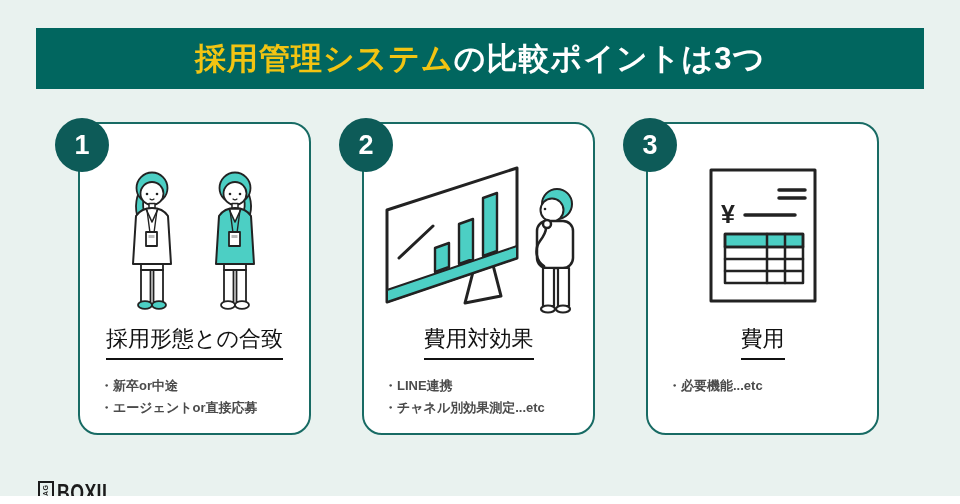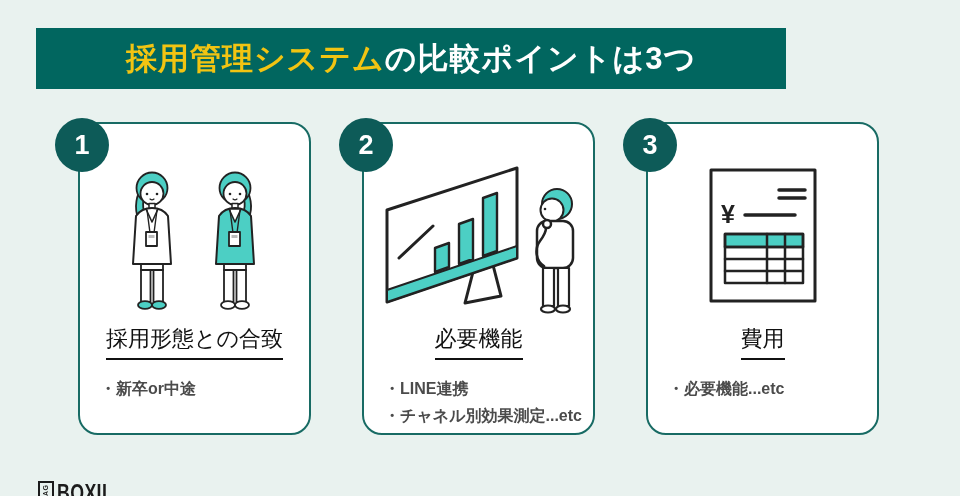--- a/index.html
+++ b/index.html
@@ -4,21 +4,21 @@
 <style>
   * { margin:0; padding:0; box-sizing:border-box; }
   html,body { width:960px; height:504px; }
   body {
     position:relative;
     background:#e9f2ef;
     font-family:"Liberation Sans","DejaVu Sans",sans-serif;
     overflow:hidden;
   }
   .header-bar {
-    position:absolute; left:36px; top:28px; width:750px; height:61px;
+    position:absolute; left:36px; top:28px; width:888px; height:61px;
     background:#01665f;
     display:flex; align-items:center; justify-content:center;
   }
   .header-bar .ttl { font-size:31px; font-weight:bold; letter-spacing:1px; }
   .ttl-hl { color:#f2c412; }
   .ttl-rest { color:#ffffff; }
 
   .card {
     position:absolute; top:122px; width:233px; height:313px;
     background:#ffffff;
@@ -44,21 +44,21 @@
   }
   .card-title { text-align:center; margin-top:8px; }
   .card-title span {
     display:inline-block;
     font-size:22px; font-weight:normal; color:#111111;
     border-bottom:2.5px solid #111111;
     padding-bottom:4px;
   }
   .bullets {
     margin-top:15px; padding:0 12px 0 20px;
-    font-size:16px; font-weight:bold; color:#4b4b4b;
+    font-size:13px; font-weight:bold; color:#4b4b4b;
     line-height:1.7; white-space:nowrap;
   }
   .logo {
     position:absolute; left:38px; top:480px; height:26px;
     display:flex; align-items:center;
   }
   .logo-box {
     width:16px; height:25px; border:2.5px solid #1b1b1b;
     display:flex; align-items:center; justify-content:center;
   }
@@ -125,20 +125,21 @@
         <rect x="134" y="104" width="9.5" height="32" fill="#fff" stroke-width="1.8"></rect>
         <rect x="146.5" y="104" width="9.5" height="32" fill="#fff" stroke-width="1.8"></rect>
         <ellipse cx="138" cy="139" rx="7" ry="3.8" fill="#fff" stroke-width="1.8"></ellipse>
         <ellipse cx="152" cy="139" rx="7" ry="3.8" fill="#fff" stroke-width="1.8"></ellipse>
       </g>
     </svg>
   </div>
   <div class="card-title"><span>採用形態との合致</span></div>
   <div class="bullets">
     <div>・新卒or中途</div>
+    <div>・エージェントor直接応募</div>
   </div>
 </div>
 
 <div class="card card2">
   <div class="num-badge">2</div>
   <div class="illus">
     <svg width="220" height="162" viewBox="0 0 220 162">
       <g stroke="#222" stroke-linejoin="round" stroke-linecap="round">
 
         <polygon points="104,118 124,111 132,142 96,149" fill="#fff" stroke-width="3"></polygon>
@@ -156,21 +157,21 @@
         <rect x="168" y="67" width="36" height="47" rx="10" fill="#fff" stroke-width="2.5"></rect>
         <path d="M175,112 C167,107 165,95 171,87 C174,83 177,79 177,74" fill="none" stroke-width="2.5"></path>
         <circle cx="178" cy="70" r="4" fill="#fff" stroke-width="2.5"></circle>
         <rect x="174" y="114" width="11" height="38" fill="#fff" stroke-width="2.2"></rect>
         <rect x="189" y="114" width="11" height="38" fill="#fff" stroke-width="2.2"></rect>
         <ellipse cx="179" cy="155" rx="7" ry="3.5" fill="#fff" stroke-width="2.2"></ellipse>
         <ellipse cx="194" cy="155" rx="7" ry="3.5" fill="#fff" stroke-width="2.2"></ellipse>
       </g>
     </svg>
   </div>
-  <div class="card-title"><span>必要機能</span></div>
+  <div class="card-title"><span>費用対効果</span></div>
   <div class="bullets">
     <div>・LINE連携</div>
     <div>・チャネル別効果測定...etc</div>
   </div>
 </div>
 
 <div class="card card3">
   <div class="num-badge">3</div>
   <div class="illus">
     <svg width="220" height="160" viewBox="0 0 220 160">

